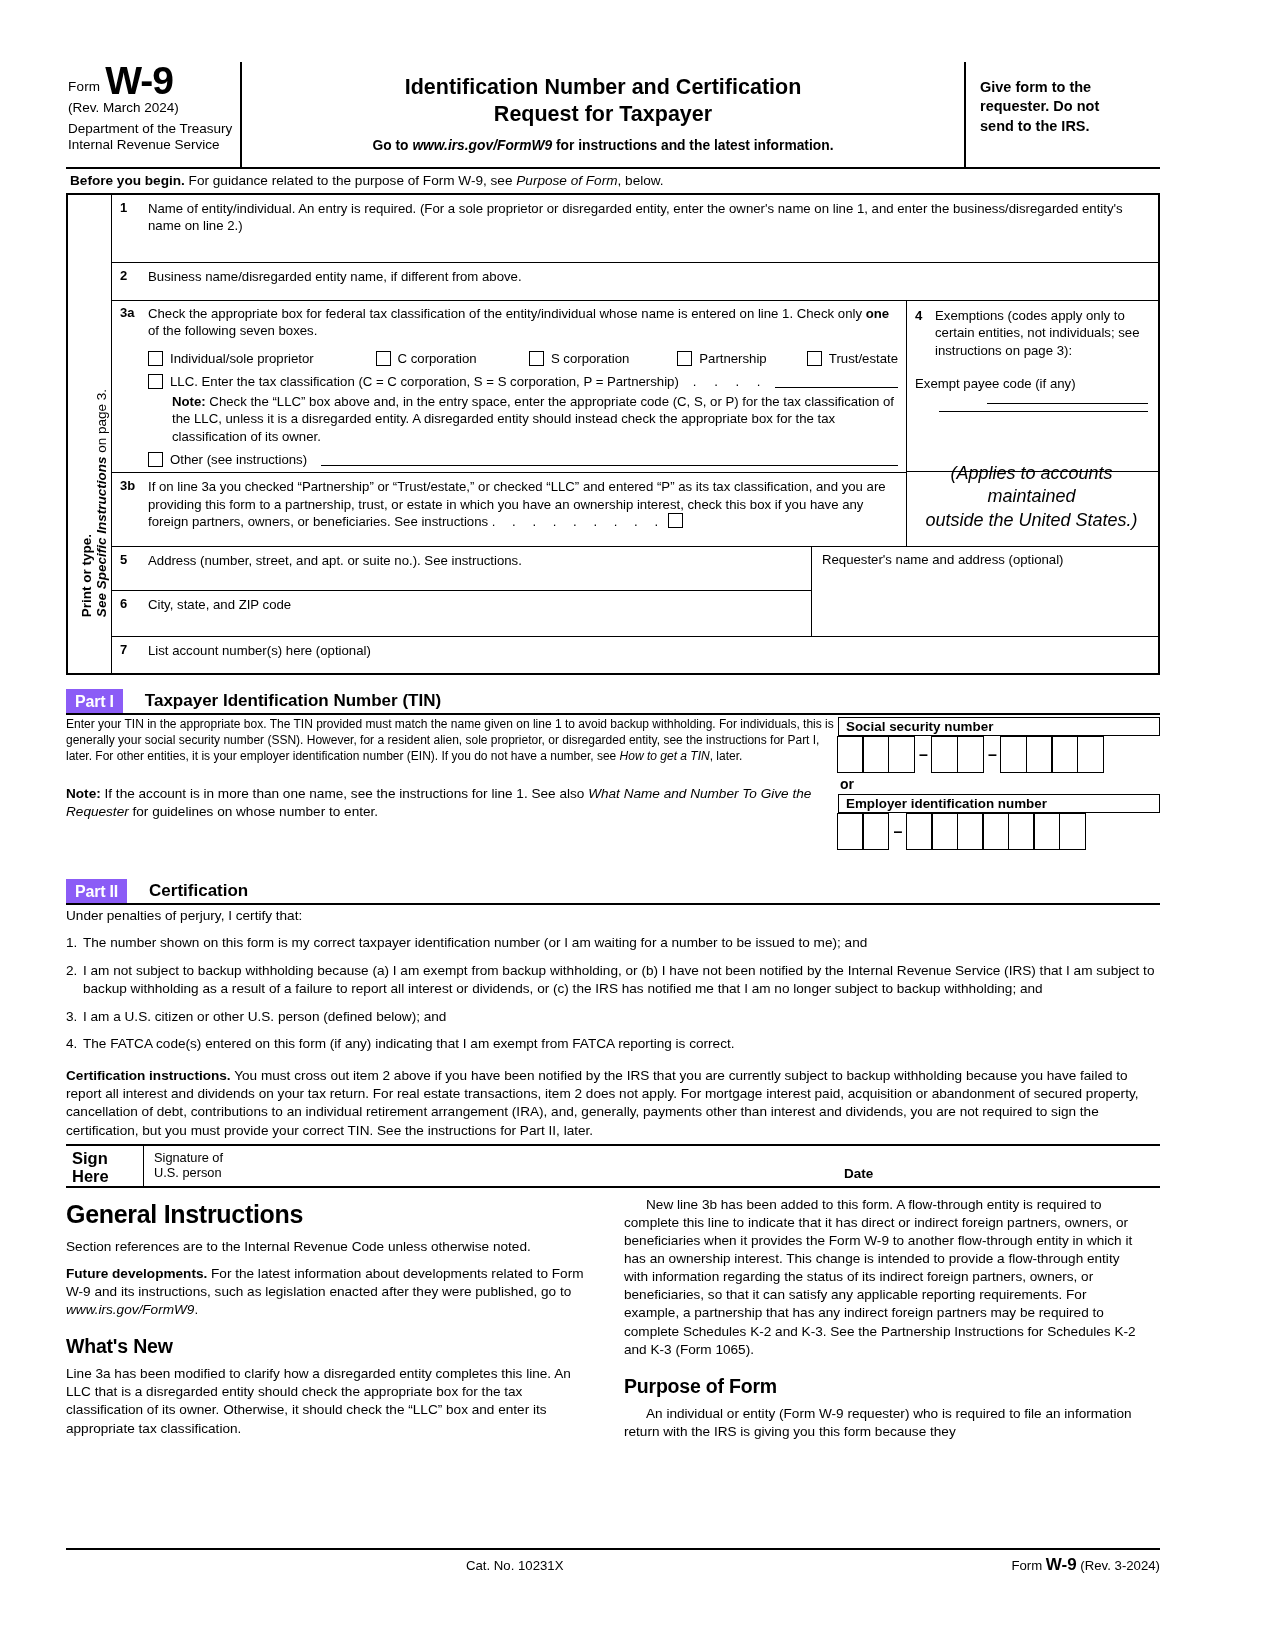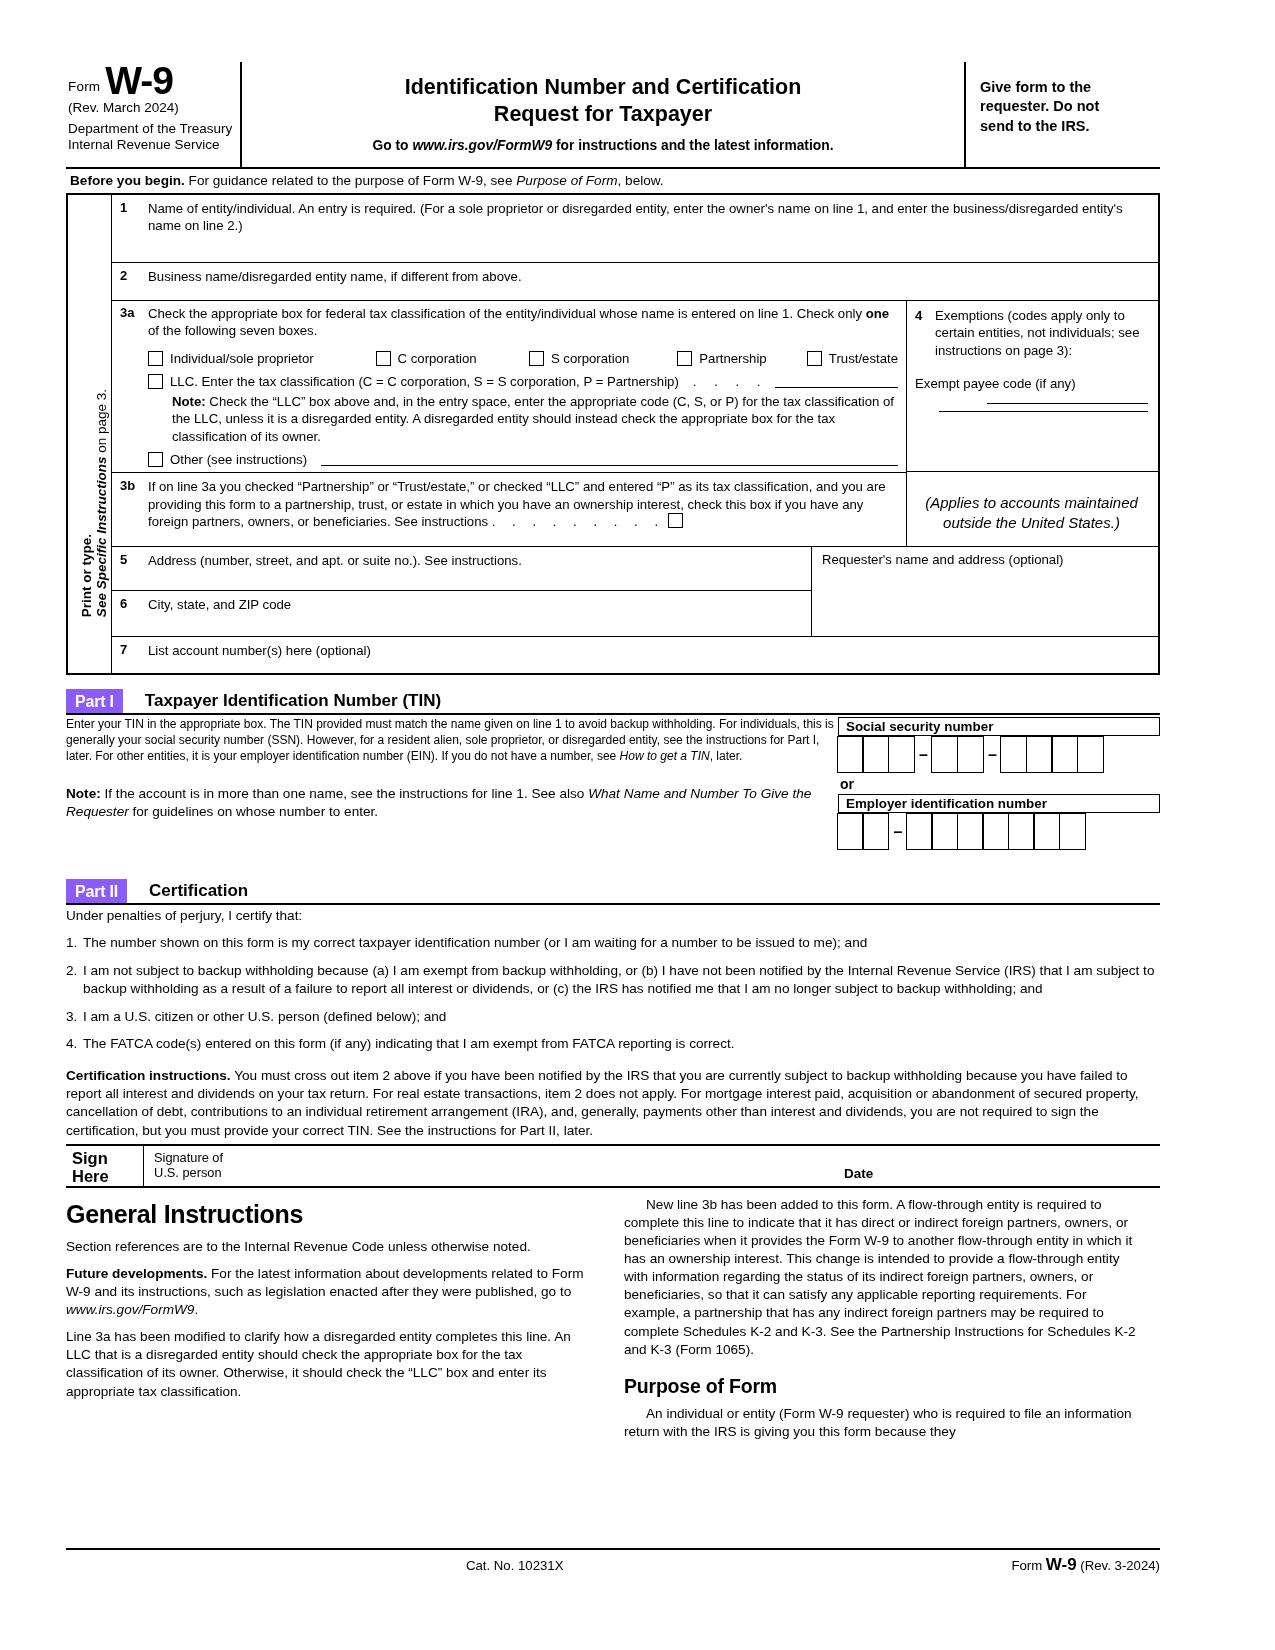--- a/index.html
+++ b/index.html
@@ -105,21 +105,21 @@
   .cbox-inline { display:inline-block; width:15px; height:15px; border:1.5px solid #000; vertical-align:-2px; margin-left:3px; }
 
   .ex-wrap { padding:6px 10px 0 8px; position:relative; height:100%; }
   .ex-title { font-size:13.2px; line-height:1.32; padding-left:20px; position:relative; }
   .ex-title .n { position:absolute; left:0; top:0; font-weight:bold; }
   .ex-lbl { font-size:13.2px; margin-top:16px; line-height:1.3; }
   .ex-line { border-bottom:1.5px solid #000; margin-left:72px; height:12px; }
   .ex-line2 { border-bottom:1.5px solid #000; margin-left:24px; height:8px; }
   .ex-applies {
     position:absolute; left:8px; right:10px; bottom:14px;
-    font-size:15px; font-style:italic; text-align:center; line-height:1.3;
+    font-size:18px; font-style:italic; text-align:center; line-height:1.3;
   }
   .ex-div { position:absolute; left:0; right:0; bottom:74px; border-top:1.5px solid #000; }
 
   .row56 { height:90px; display:flex; }
   .r56left { width:700px; border-right:1.5px solid #000; }
   .r5 { height:44px; border-bottom:1.5px solid #000; position:relative; }
   .r6 { height:44px; position:relative; }
   .r56right { flex:1; position:relative; }
   .reqlbl { font-size:13.2px; padding:5px 0 0 10px; }
 
@@ -426,20 +426,21 @@
       </div>
       <div class="date-lbl">Date</div>
     </div>
   </div>
 
   <div class="instr">
     <div class="col colL">
       <div class="h1big">General Instructions</div>
       <div class="ptxt">Section references are to the Internal Revenue Code unless otherwise noted.</div>
       <div class="ptxt"><b>Future developments.</b><span> For the latest information about developments related to Form W-9 and its instructions, such as legislation enacted after they were published, go to </span><i>www.irs.gov/FormW9</i><span>.</span></div>
+      <div class="h2big">What's New</div>
       <div class="ptxt">Line 3a has been modified to clarify how a disregarded entity completes this line. An LLC that is a disregarded entity should check the appropriate box for the tax classification of its owner. Otherwise, it should check the “LLC” box and enter its appropriate tax classification.</div>
     </div>
     <div class="col colR">
       <div class="ptxt indent">New line 3b has been added to this form. A flow-through entity is required to complete this line to indicate that it has direct or indirect foreign partners, owners, or beneficiaries when it provides the Form W-9 to another flow-through entity in which it has an ownership interest. This change is intended to provide a flow-through entity with information regarding the status of its indirect foreign partners, owners, or beneficiaries, so that it can satisfy any applicable reporting requirements. For example, a partnership that has any indirect foreign partners may be required to complete Schedules K-2 and K-3. See the Partnership Instructions for Schedules K-2 and K-3 (Form 1065).</div>
       <div class="h2big">Purpose of Form</div>
       <div class="ptxt indent">An individual or entity (Form W-9 requester) who is required to file an information return with the IRS is giving you this form because they</div>
     </div>
   </div>
 
   <div class="footer">

